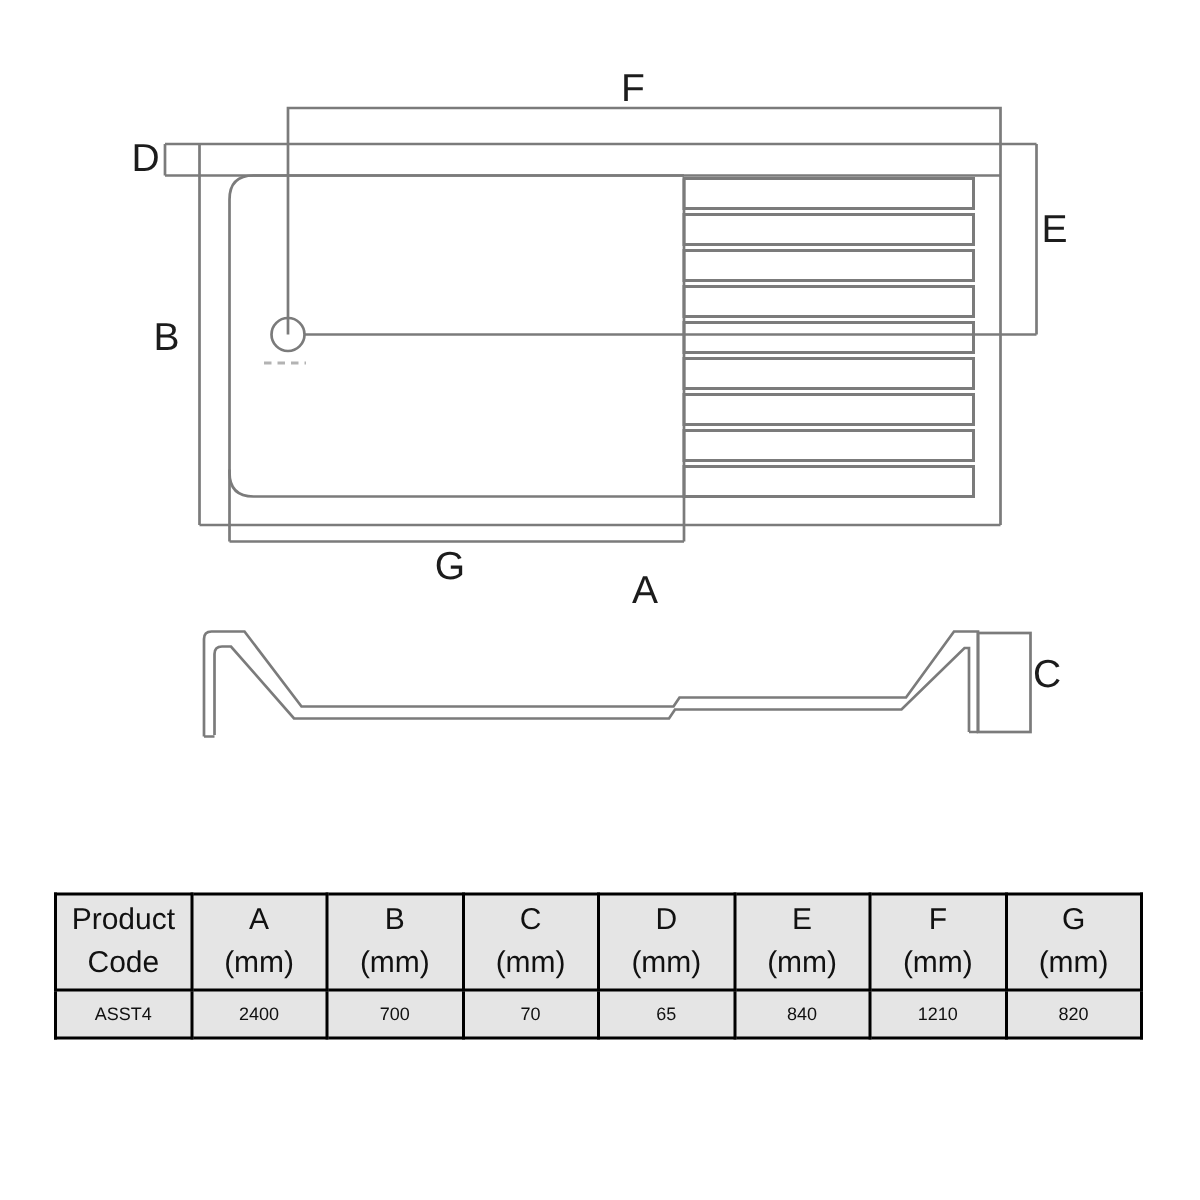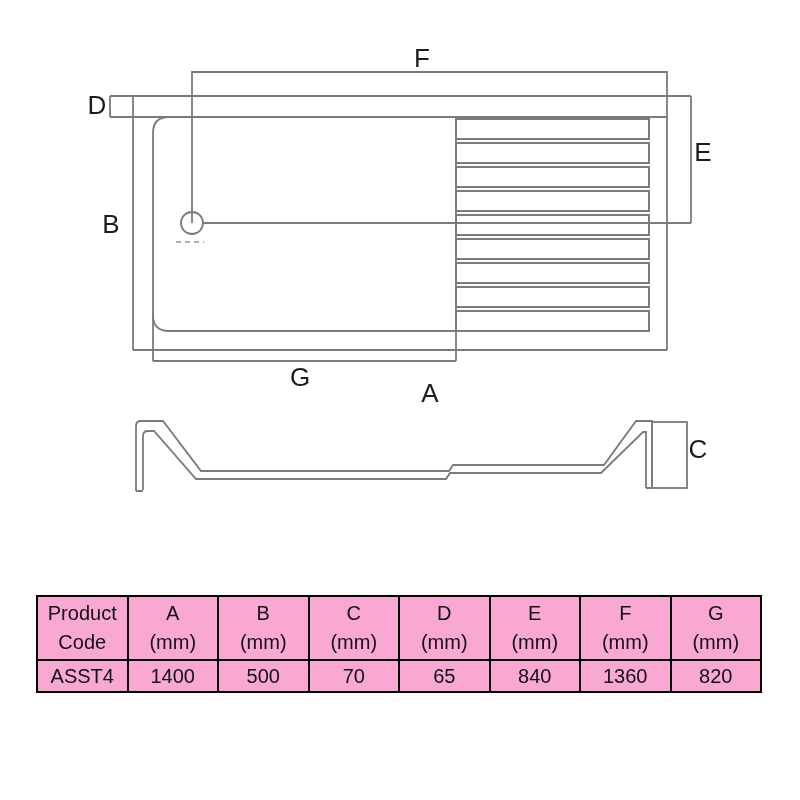--- a/index.html
+++ b/index.html
@@ -3,23 +3,23 @@
 <meta charset="utf-8">
 <style>
   html,body{margin:0;padding:0;background:#ffffff;}
   body{width:800px;height:800px;position:relative;font-family:"Liberation Sans",sans-serif;}
   .drawing{position:absolute;left:0;top:0;}
   svg text{fill:#1c1c1c;font-family:"Liberation Sans",sans-serif;font-size:26px;}
   .ln{stroke:#7b7b7b;stroke-width:1.8;fill:none;}
   .ln2{stroke:#7b7b7b;stroke-width:2;fill:#ffffff;}
   .dash{stroke:#b3b3b3;stroke-width:2;fill:none;stroke-dasharray:5 4;}
   #dims-table{position:absolute;left:36px;top:595px;border-collapse:collapse;table-layout:fixed;width:726px;color:#111;}
-  #dims-table th,#dims-table td{border:2px solid #000;text-align:center;font-weight:normal;padding:0;background:#f9a8d4;}
+  #dims-table th,#dims-table td{border:2px solid #000;text-align:center;font-weight:normal;padding:0;background:#e5e5e5;}
   #dims-table th{height:62px;font-size:20px;line-height:29px;}
-  #dims-table td{height:30px;font-size:20px;}
+  #dims-table td{height:30px;font-size:12px;}
 </style>
 </head>
 <body>
 
 <svg class="drawing" width="800" height="560" viewBox="0 0 800 560">
 
   <g>
 
     <path class="ln" d="M192,223 V72 H667 V350"></path>
 
@@ -103,22 +103,22 @@
       <div>F</div>
       <div>(mm)</div>
     </th>
     <th>
       <div>G</div>
       <div>(mm)</div>
     </th>
   </tr>
   <tr>
     <td>ASST4</td>
-    <td>1400</td>
-    <td>500</td>
+    <td>2400</td>
+    <td>700</td>
     <td>70</td>
     <td>65</td>
     <td>840</td>
-    <td>1360</td>
+    <td>1210</td>
     <td>820</td>
   </tr>
 </tbody>
   </table>
 
 </body></html>

